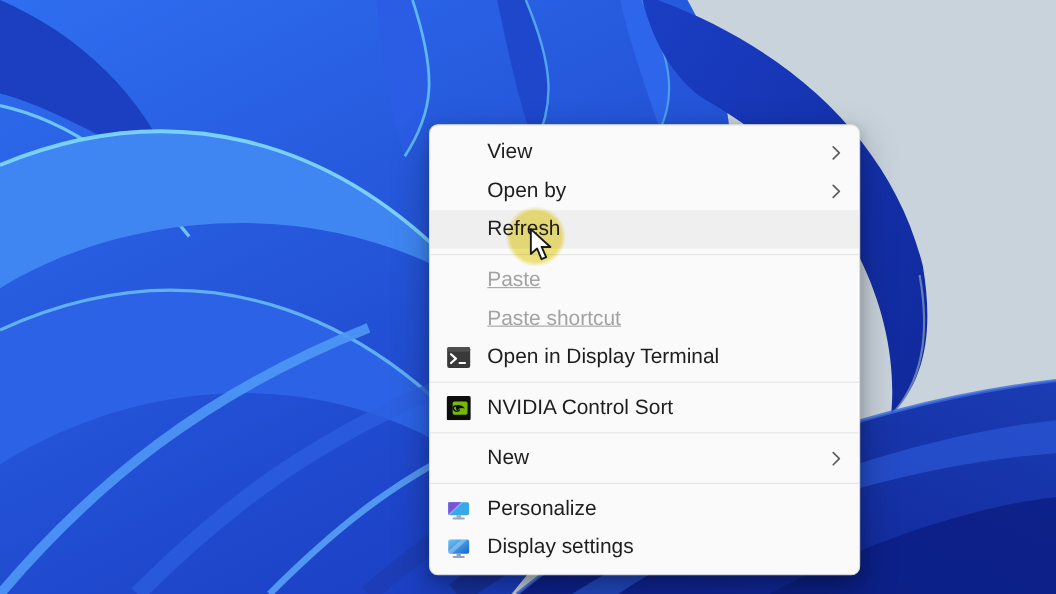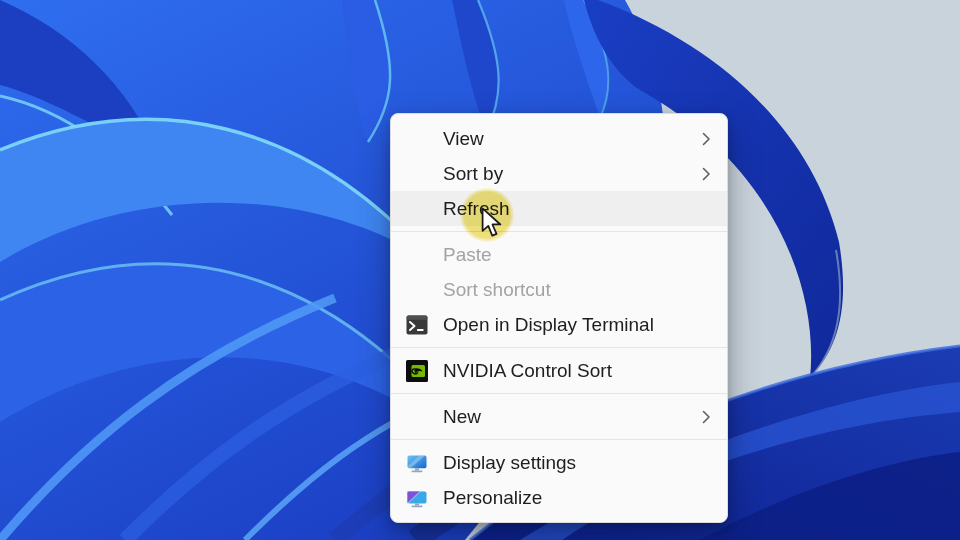--- a/index.html
+++ b/index.html
@@ -6,42 +6,42 @@
   body{
     width:960px;height:540px;overflow:hidden;position:relative;
     font-family:"Liberation Sans",sans-serif;
     background:#c9d3dc;
   }
   .wallpaper{position:absolute;inset:0;z-index:0;}
   .wallpaper svg{display:block;width:960px;height:540px;}
 
   
   .menu{
-    position:absolute;left:390px;top:113px;width:338px;z-index:2;
+    position:absolute;left:390px;top:113px;width:392px;z-index:2;
     background:#fafafa;
     border:1px solid #dcdcdc;
     border-radius:8px;
     box-shadow:0 14px 34px rgba(0,0,0,.30),0 3px 10px rgba(0,0,0,.16);
     padding:7px 0;
     box-sizing:border-box;
   }
   .mi{
     height:35px;display:flex;align-items:center;
     padding:0 16px 0 15px;position:relative;
   }
   .mi.hover{background:#efefef;}
   .ico{
     width:22px;height:22px;margin-right:15px;flex:0 0 22px;
     display:flex;align-items:center;justify-content:center;position:relative;z-index:2;
   }
   .ico svg{display:block;}
   .lbl{
     font-size:19px;color:#1e1e1e;white-space:nowrap;position:relative;z-index:2;
   }
-  .mi.disabled .lbl{color:#a3a3a3;}
+  .mi.disabled .lbl{color:#a3a3a3;text-decoration:underline;}
   .chev{margin-left:auto;display:flex;align-items:center;position:relative;z-index:2;}
   .sep{height:1px;margin:5px 0;background:#e4e4e4;}
 
   
   .click-highlight{
     position:absolute;left:460px;top:188px;width:54px;height:54px;z-index:5;
     background:radial-gradient(circle at 50% 50%,#f2e57d 0%,#f2e57d 60%,rgba(242,229,125,0) 72%);
     mix-blend-mode:multiply;pointer-events:none;
   }
   
@@ -110,21 +110,21 @@
     <span class="lbl">View</span>
     <span class="chev">
       <svg width="9" height="14" viewBox="0 0 9 14">
           <polyline points="1.5,1.5 7,7 1.5,12.5" stroke="#5f5f5f" stroke-width="1.6" fill="none" stroke-linecap="round" stroke-linejoin="round"></polyline>
         </svg>
     </span>
   </div>
 
   <div class="mi">
     <span class="ico"></span>
-    <span class="lbl">Sort by</span>
+    <span class="lbl">Open by</span>
     <span class="chev">
       <svg width="9" height="14" viewBox="0 0 9 14">
           <polyline points="1.5,1.5 7,7 1.5,12.5" stroke="#5f5f5f" stroke-width="1.6" fill="none" stroke-linecap="round" stroke-linejoin="round"></polyline>
         </svg>
     </span>
   </div>
 
   <div class="mi hover">
     <span class="ico"></span>
     <span class="lbl">Refresh</span>
@@ -132,21 +132,21 @@
 
   <div class="sep"></div>
 
   <div class="mi disabled">
     <span class="ico"></span>
     <span class="lbl">Paste</span>
   </div>
 
   <div class="mi disabled">
     <span class="ico"></span>
-    <span class="lbl">Sort shortcut</span>
+    <span class="lbl">Paste shortcut</span>
   </div>
 
   <div class="mi">
     <span class="ico">
       <svg width="22" height="22" viewBox="0 0 22 22">
         <rect x="0.5" y="1.5" width="21" height="19" rx="2" fill="#393939"></rect>
         <rect x="0.5" y="1.5" width="21" height="4.2" rx="2" fill="#4f4f4f"></rect>
         <polyline points="4,8 8.5,12 4,16" stroke="#ffffff" stroke-width="2" fill="none" stroke-linecap="round" stroke-linejoin="round"></polyline>
         <rect x="11" y="15" width="6.5" height="2" rx="0.6" fill="#ffffff"></rect>
       </svg>
@@ -174,52 +174,52 @@
     <span class="ico"></span>
     <span class="lbl">New</span>
     <span class="chev">
       <svg width="9" height="14" viewBox="0 0 9 14">
           <polyline points="1.5,1.5 7,7 1.5,12.5" stroke="#5f5f5f" stroke-width="1.6" fill="none" stroke-linecap="round" stroke-linejoin="round"></polyline>
         </svg>
     </span>
   </div>
 
   <div class="sep"></div>
+
+  <div class="mi">
+    <span class="ico">
+      <svg width="22" height="22" viewBox="0 0 22 22">
+        <rect x="1.5" y="4.5" width="19" height="12" rx="1.8" fill="#38a8e8"></rect>
+        <path d="M1.5 16.5 V4.5 H14 L1.5 16.5 Z" fill="#7b52d8"></path>
+        <path d="M1.5 16.5 L14 4.5" stroke="rgba(255,255,255,0.35)" stroke-width="1.2"></path>
+        <rect x="9" y="16.5" width="4" height="2" fill="#8fa8bc"></rect>
+        <rect x="5.5" y="18.5" width="11" height="1.7" rx="0.8" fill="#8fa8bc"></rect>
+      </svg>
+    </span>
+    <span class="lbl">Personalize</span>
+  </div>
 
   <div class="mi">
     <span class="ico">
       <svg width="22" height="22" viewBox="0 0 22 22">
         <defs>
           <linearGradient id="dispG" x1="0" y1="0" x2="1" y2="1">
             <stop offset="0" stop-color="#6cc6f3"></stop>
             <stop offset="1" stop-color="#1565cf"></stop>
           </linearGradient>
         </defs>
         <rect x="1.5" y="3.5" width="19" height="12.8" rx="1.8" fill="url(#dispG)"></rect>
         <path d="M1.5 14.2 L13.5 3.5 H19 L4.8 16.3 H1.5 Z" fill="rgba(255,255,255,0.28)"></path>
         <rect x="9" y="16.3" width="4" height="2.2" fill="#8fa8bc"></rect>
         <rect x="5.5" y="18.5" width="11" height="1.7" rx="0.8" fill="#8fa8bc"></rect>
       </svg>
     </span>
     <span class="lbl">Display settings</span>
   </div>
 
-  <div class="mi">
-    <span class="ico">
-      <svg width="22" height="22" viewBox="0 0 22 22">
-        <rect x="1.5" y="4.5" width="19" height="12" rx="1.8" fill="#38a8e8"></rect>
-        <path d="M1.5 16.5 V4.5 H14 L1.5 16.5 Z" fill="#7b52d8"></path>
-        <path d="M1.5 16.5 L14 4.5" stroke="rgba(255,255,255,0.35)" stroke-width="1.2"></path>
-        <rect x="9" y="16.5" width="4" height="2" fill="#8fa8bc"></rect>
-        <rect x="5.5" y="18.5" width="11" height="1.7" rx="0.8" fill="#8fa8bc"></rect>
-      </svg>
-    </span>
-    <span class="lbl">Personalize</span>
-  </div>
-
 </div>
 
 <div class="click-highlight"></div>
 
 <div class="cursor">
   <svg width="23" height="31" viewBox="0 0 14.5 19.5">
     <path d="M1 0.8 L1 15 L4.6 11.9 L7.1 18 L9.8 16.9 L7.2 11 L12.2 11 Z" fill="#ffffff" stroke="#1a1a1a" stroke-width="1.1" stroke-linejoin="round"></path>
   </svg>
 </div>
 

